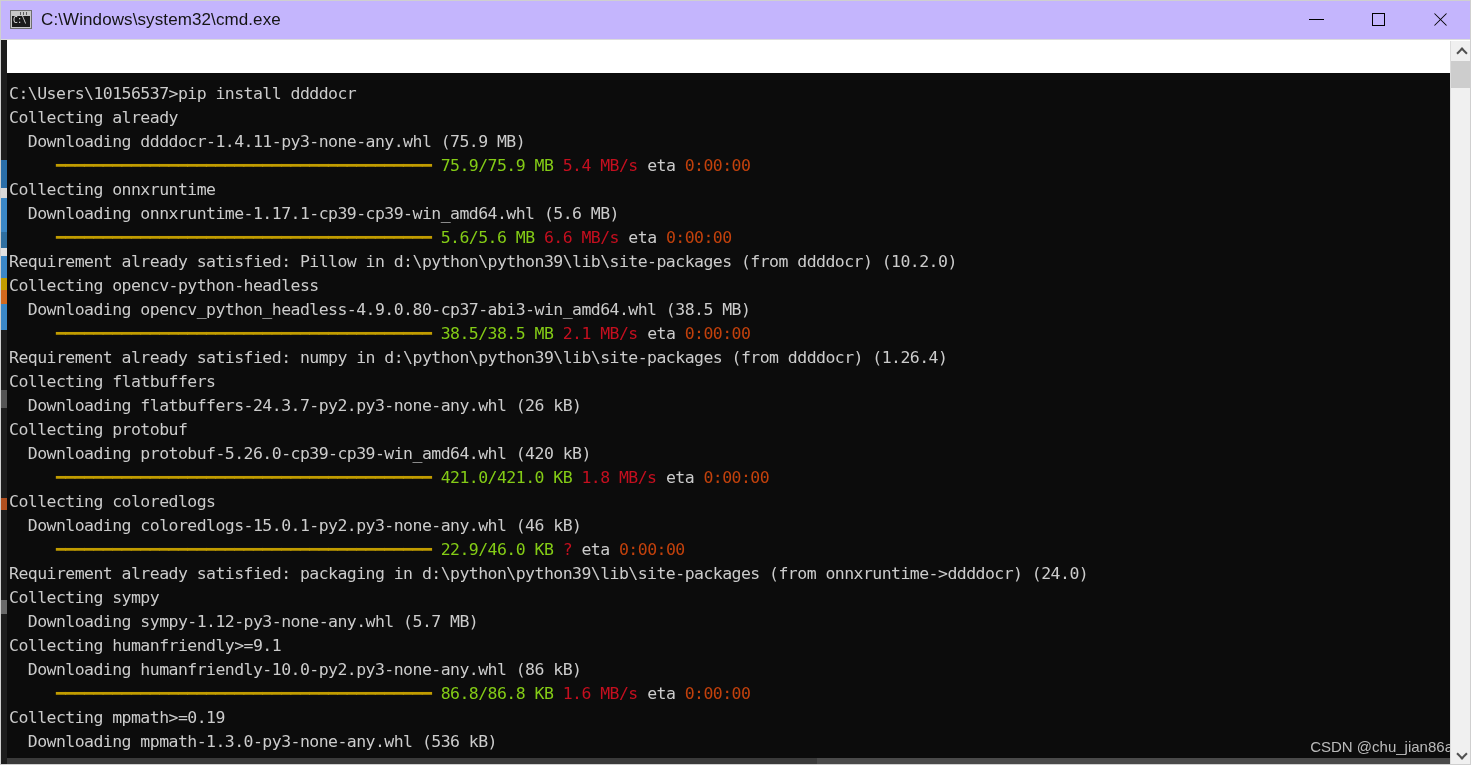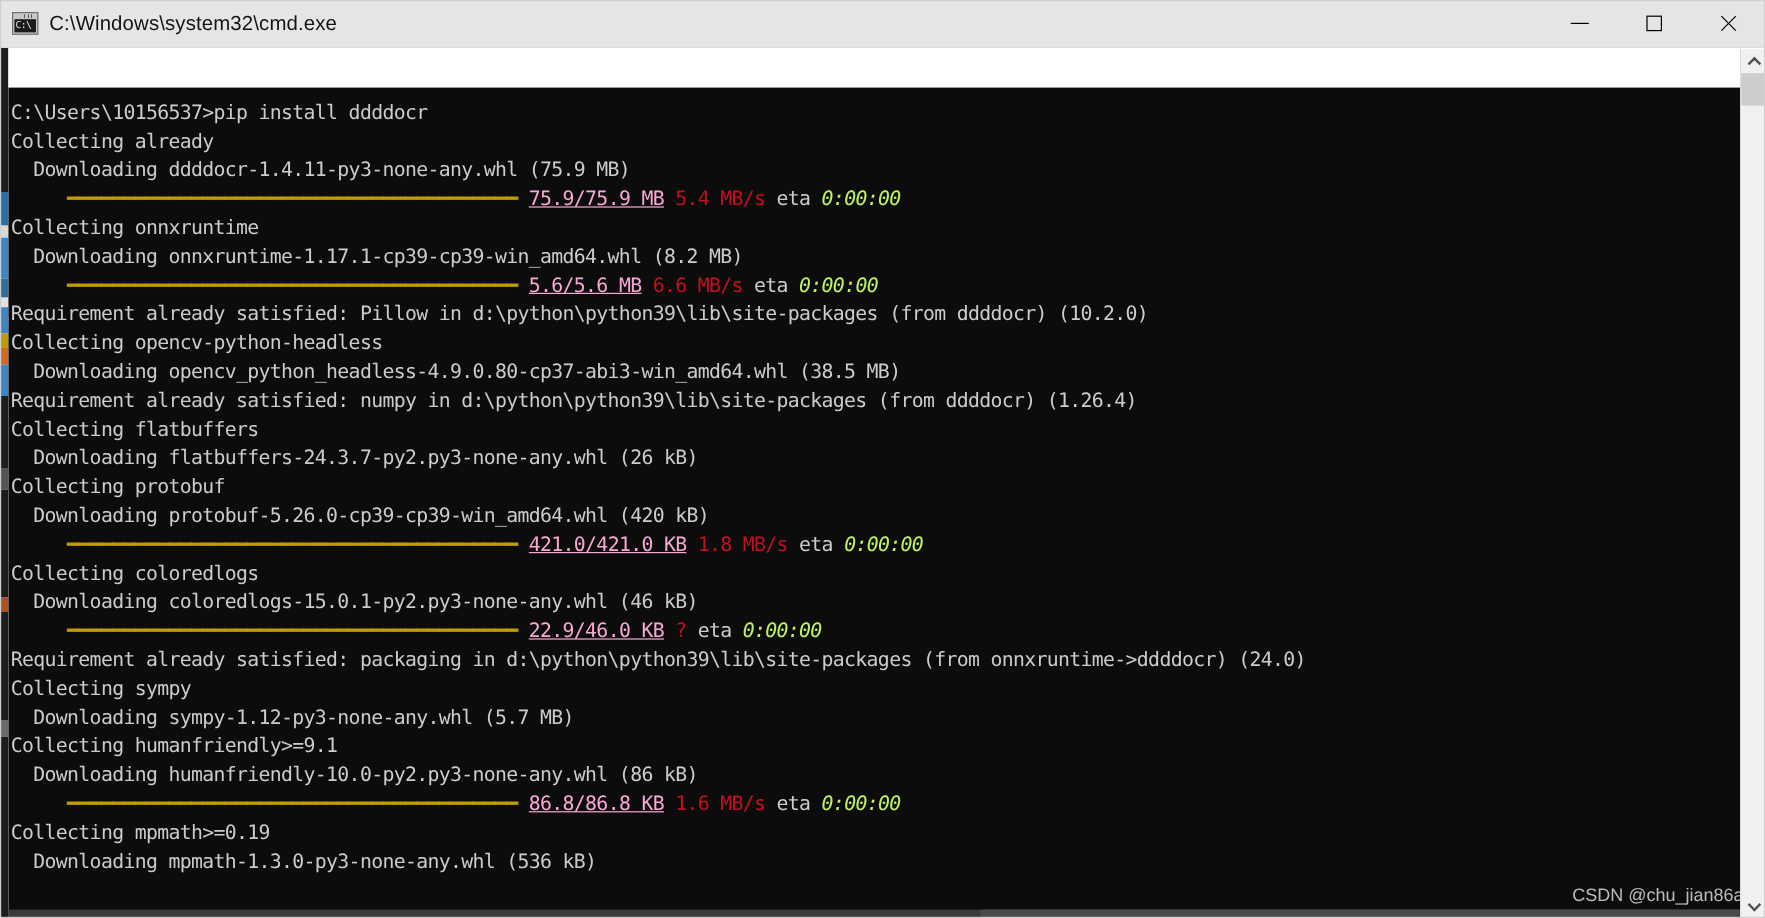--- a/index.html
+++ b/index.html
@@ -25,21 +25,21 @@
     overflow: hidden;
     z-index: 0;
   }
   .bg-sliver i { display:block; width:100%; }
 
   
   .titlebar {
     position: absolute;
     left: 0; top: 0;
     width: 1471px; height: 40px;
-    background: #e5e5e5;
+    background: #c4b5fd;
     border-bottom: 1px solid #dcdcdc;
     display: flex;
     align-items: center;
     z-index: 10;
   }
   .title-icon {
     width: 22px; height: 19px;
     margin-left: 10px; margin-right: 9px;
     background: #c8c8c8;
     border: 1px solid #6e6e6e;
@@ -134,23 +134,23 @@
     font-family: "DejaVu Sans Mono", monospace;
     font-size: 16.5px;
     line-height: 24px;
     height: 24px;
     color: #ccc;
     white-space: pre;
     letter-spacing: -0.55px;
     padding-left: 2px;
   }
   .c-def  { color: #cccccc; }
-  .c-grn  { color: #f9a8d4; text-decoration: underline; }
+  .c-grn  { color: #84cc16; }
   .c-red  { color: #c50f1f; }
-  .c-blu  { color: #bef264; font-style: italic; }
+  .c-blu  { color: #c2410c; }
   .c-yel  { color: #c19c00; }
 
   
   .hscroll-strip {
     position: absolute;
     left: 7px; top: 758px;
     width: 1443px; height: 7px;
     background: #3a3a3a;
     z-index: 6;
   }
@@ -267,25 +267,26 @@
     </div>
   </div>
 
   <div class="console">
     <div class="console-inner" id="console-lines">
         <div class="line"><span class="c-def">C:\Users\10156537&gt;pip install ddddocr</span></div>
         <div class="line"><span class="c-def">Collecting already</span></div>
         <div class="line"><span class="c-def">  Downloading ddddocr-1.4.11-py3-none-any.whl (75.9 MB)</span></div>
         <div class="line"><span class="c-def">     </span><span class="c-yel">━━━━━━━━━━━━━━━━━━━━━━━━━━━━━━━━━━━━━━━━</span><span class="c-def"> </span><span class="c-grn">75.9/75.9 MB</span><span class="c-def"> </span><span class="c-red">5.4 MB/s</span><span class="c-def"> eta </span><span class="c-blu">0:00:00</span></div>
         <div class="line"><span class="c-def">Collecting onnxruntime</span></div>
-        <div class="line"><span class="c-def">  Downloading onnxruntime-1.17.1-cp39-cp39-win_amd64.whl (8.2 MB)</span></div>
+        <div class="line"><span class="c-def">  Downloading onnxruntime-1.17.1-cp39-cp39-win_amd64.whl (5.6 MB)</span></div>
         <div class="line"><span class="c-def">     </span><span class="c-yel">━━━━━━━━━━━━━━━━━━━━━━━━━━━━━━━━━━━━━━━━</span><span class="c-def"> </span><span class="c-grn">5.6/5.6 MB</span><span class="c-def"> </span><span class="c-red">6.6 MB/s</span><span class="c-def"> eta </span><span class="c-blu">0:00:00</span></div>
         <div class="line"><span class="c-def">Requirement already satisfied: Pillow in d:\python\python39\lib\site-packages (from ddddocr) (10.2.0)</span></div>
         <div class="line"><span class="c-def">Collecting opencv-python-headless</span></div>
         <div class="line"><span class="c-def">  Downloading opencv_python_headless-4.9.0.80-cp37-abi3-win_amd64.whl (38.5 MB)</span></div>
+        <div class="line"><span class="c-def">     </span><span class="c-yel">━━━━━━━━━━━━━━━━━━━━━━━━━━━━━━━━━━━━━━━━</span><span class="c-def"> </span><span class="c-grn">38.5/38.5 MB</span><span class="c-def"> </span><span class="c-red">2.1 MB/s</span><span class="c-def"> eta </span><span class="c-blu">0:00:00</span></div>
         <div class="line"><span class="c-def">Requirement already satisfied: numpy in d:\python\python39\lib\site-packages (from ddddocr) (1.26.4)</span></div>
         <div class="line"><span class="c-def">Collecting flatbuffers</span></div>
         <div class="line"><span class="c-def">  Downloading flatbuffers-24.3.7-py2.py3-none-any.whl (26 kB)</span></div>
         <div class="line"><span class="c-def">Collecting protobuf</span></div>
         <div class="line"><span class="c-def">  Downloading protobuf-5.26.0-cp39-cp39-win_amd64.whl (420 kB)</span></div>
         <div class="line"><span class="c-def">     </span><span class="c-yel">━━━━━━━━━━━━━━━━━━━━━━━━━━━━━━━━━━━━━━━━</span><span class="c-def"> </span><span class="c-grn">421.0/421.0 KB</span><span class="c-def"> </span><span class="c-red">1.8 MB/s</span><span class="c-def"> eta </span><span class="c-blu">0:00:00</span></div>
         <div class="line"><span class="c-def">Collecting coloredlogs</span></div>
         <div class="line"><span class="c-def">  Downloading coloredlogs-15.0.1-py2.py3-none-any.whl (46 kB)</span></div>
         <div class="line"><span class="c-def">     </span><span class="c-yel">━━━━━━━━━━━━━━━━━━━━━━━━━━━━━━━━━━━━━━━━</span><span class="c-def"> </span><span class="c-grn">22.9/46.0 KB</span><span class="c-def"> </span><span class="c-red">?</span><span class="c-def"> eta </span><span class="c-blu">0:00:00</span></div>
         <div class="line"><span class="c-def">Requirement already satisfied: packaging in d:\python\python39\lib\site-packages (from onnxruntime-&gt;ddddocr) (24.0)</span></div>

